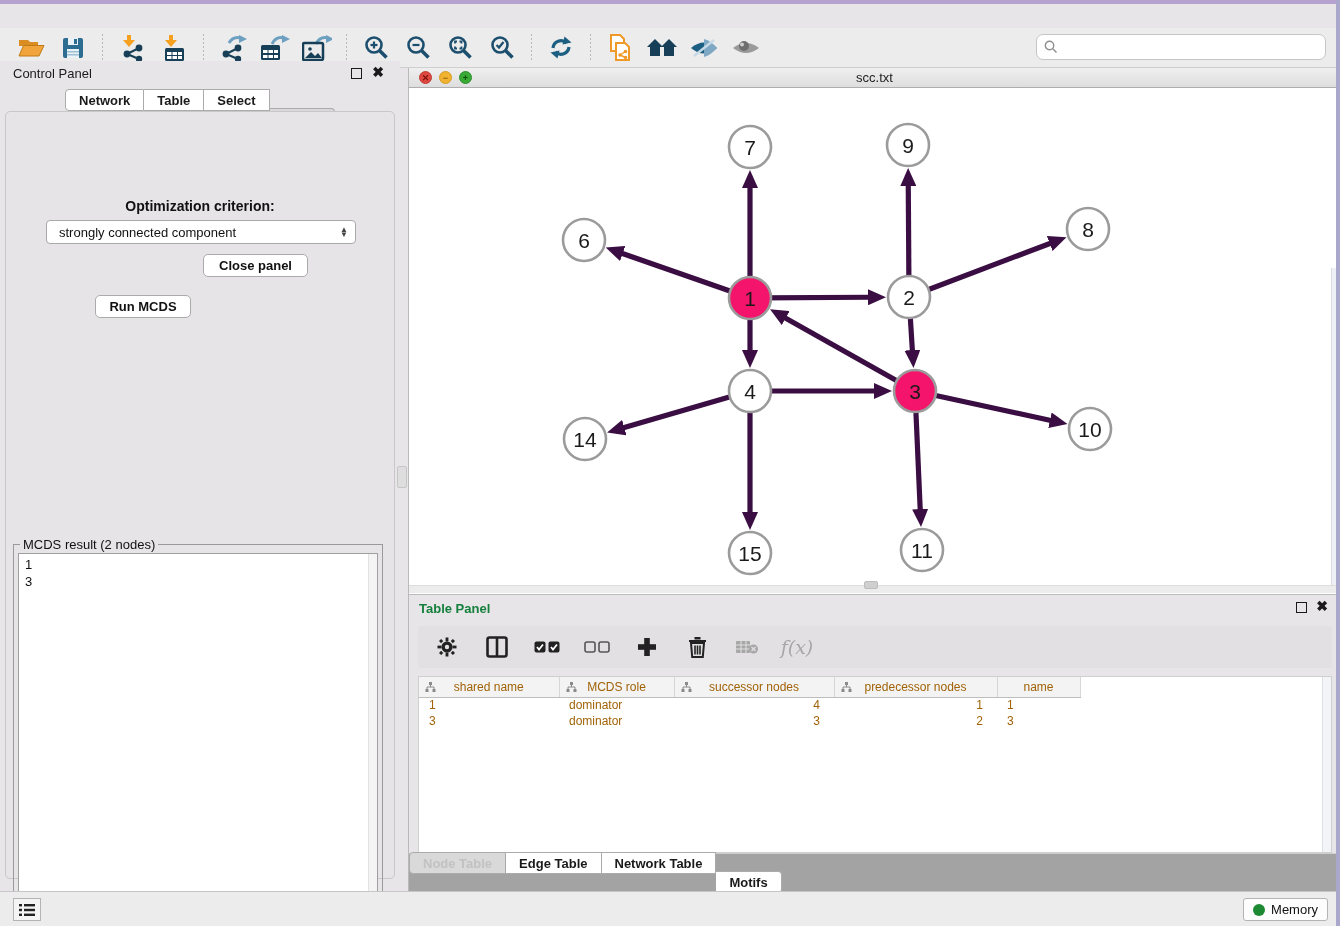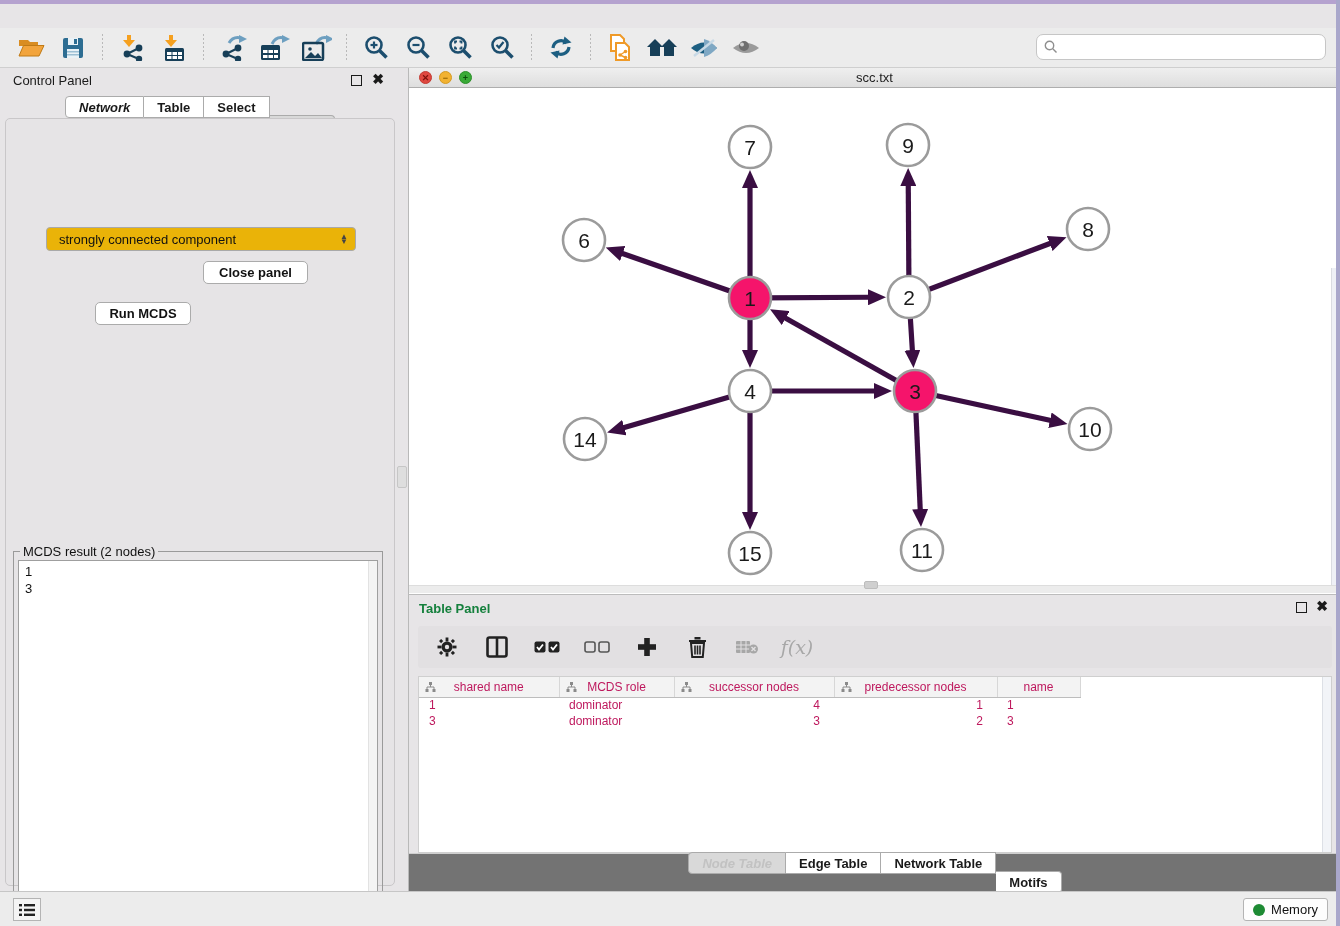--- a/index.html
+++ b/index.html
@@ -25,38 +25,38 @@
     margin:0 4px; border-radius:4px; }
   .tb-sep { width:1px; height:28px; margin:0 8px;
     background:repeating-linear-gradient(#b9b9b9 0 2px, transparent 2px 4px); }
   #search-wrap { position:absolute; right:14px; top:6px; width:290px; height:26px;
     border:1px solid #c6c6c6; border-radius:7px; background:#fff; display:flex; align-items:center; }
   #search-wrap svg { margin-left:7px; }
   #search-input { border:none; outline:none; flex:1; height:22px; font-size:13px;
     background:transparent; padding:0 6px; }
 
   
-  #control-panel { left:0; top:68px; width:400px; height:823px; background:#e7e5e7; }
+  #control-panel { left:0; top:61px; width:400px; height:823px; background:#e7e5e7; }
   #cp-header { position:relative; height:26px; }
   #cp-title { position:absolute; left:13px; top:5px; font-size:13px; color:#1a1a1a; }
   .panel-float { position:absolute; top:7px; width:11px; height:11px; border:1.5px solid #1a1a1a; }
   .panel-close { position:absolute; top:3px; font-size:14px; font-weight:bold; color:#1a1a1a; }
   #cp-tabs { position:absolute; left:0; top:28px; width:400px; display:flex; justify-content:center; }
   .seg-tab { height:22px; padding:0 13px; background:#fff; border:1px solid #ababab;
     border-left:none; font-size:13px; font-weight:bold; color:#1a1a1a;
     display:flex; align-items:center; }
-  .seg-tab:first-child { border-left:1px solid #ababab; border-radius:4px 0 0 4px;font-style:italic; }
+  .seg-tab:first-child { border-left:1px solid #ababab; border-radius:4px 0 0 4px; }
   .seg-tab:last-child { border-radius:0 4px 4px 0;margin-top:19px; }
   .seg-tab.selected { background:#d9d9d9; color:#c2c2c2; }
   #cp-body { position:absolute; left:5px; top:50px; width:390px; height:768px;
     background:#e6e4e6; border:1px solid #c9c7c9; border-radius:5px; }
   #opt-label { position:absolute; left:0; width:100%; top:86px; text-align:center;
     font-size:14px; font-weight:bold; color:#111; }
   #opt-select { position:absolute; left:40px; top:108px; width:310px; height:24px;
-    background:#eab308; border:1px solid #a9a9a9; border-radius:4px; display:flex; align-items:center; }
+    background:#ffffff; border:1px solid #a9a9a9; border-radius:4px; display:flex; align-items:center; }
   #opt-select-value { flex:1; font-size:13px; padding-left:12px; color:#111; }
   #opt-stepper { width:18px; display:flex; flex-direction:column; align-items:center;
     font-size:8px; line-height:5px; color:#444; padding-right:4px; }
   .cp-button { position:absolute; top:142px; height:23px; background:#fff;
     border:1px solid #ababab; border-radius:5px; font-size:13px; font-weight:bold; color:#111;
     display:flex; align-items:center; justify-content:center; }
   #run-btn { left:89px; width:96px;margin-top:41px; }
   #closepanel-btn { left:197px; width:105px; }
   #result-box { position:absolute; left:7px; top:432px; width:370px; height:372px;
     border:1px solid #9a9a9a; }
@@ -92,32 +92,32 @@
   #table-panel { left:408px; top:594px; width:932px; height:297px; background:#e7e5e7;
     border-left:1px solid #b9b9b9; border-top:1px solid #bcbcbc; }
   #tp-title { position:absolute; left:10px; top:6px; font-size:13px; color:#15803d;font-weight:bold; }
   #tp-toolbar { position:absolute; left:9px; top:31px; width:914px; height:42px;
     background:#e2e0e2; border-radius:3px; display:flex; align-items:center; padding-left:12px; }
   .tp-btn { width:34px; height:30px; display:flex; align-items:center; justify-content:center;
     margin-right:16px; }
   #fx-label { font-family:"DejaVu Serif", serif; font-style:italic; font-size:19px; color:#a7a7a7; }
   #tp-table-wrap { position:absolute; left:9px; top:81px; width:914px; height:177px;
     background:#fff; border:1px solid #cfcfcf; overflow:hidden; }
-  #tp-table { border-collapse:collapse; table-layout:fixed; font-size:12px; color:#be185d; }
+  #tp-table { border-collapse:collapse; table-layout:fixed; font-size:12px; color:#a16207; }
   #tp-table th { height:20px; background:#f3f3f3; border-bottom:1px solid #bdbdbd;
     border-right:1px solid #d7d7d7; font-weight:normal; font-size:12px; position:relative; }
   #tp-table th .th-label { display:inline-block; }
   #tp-table th svg { position:absolute; left:6px; top:5px; }
   #tp-table td { height:16px; border:none; padding:0 14px 0 10px; white-space:nowrap; }
   #tp-table td.right { text-align:right; }
   #tp-scroll { position:absolute; right:0; top:0; width:9px; height:100%;
     background:#f2f4f8; border-left:1px solid #dde0e6; }
   #tp-tabs-strip { position:absolute; left:0; bottom:0; width:932px; height:38px;
-    background:#737373; border-top:1px solid #cfcfcf; display:flex;
-    align-items:center; justify-content:center; }
+    background:#a3a3a3; border-top:1px solid #cfcfcf; display:flex;
+    align-items:center; justify-content:flex-start; }
   #tp-tabs { display:flex; }
 
   
   #status-bar { left:0; top:891px; width:1340px; height:35px; background:#ececec;
     border-top:1px solid #c6c6c6; }
   #list-btn { position:absolute; left:13px; top:6px; width:28px; height:23px; background:#f4f4f4;
     border:1px solid #b4b4b4; display:flex; align-items:center; justify-content:center; }
   #memory-btn { position:absolute; right:12px; top:6px; height:23px; background:#fdfdfd;
     border:1px solid #b4b4b4; border-radius:3px; display:flex; align-items:center;
     padding:0 9px; font-size:13px; color:#111; }
@@ -292,20 +292,21 @@
       <span class="panel-float" style="right:38px"></span>
       <span class="panel-close" style="right:16px">✖</span>
     </div>
     <div id="cp-tabs">
         <div class="seg-tab">Network</div>
         <div class="seg-tab">Table</div>
         <div class="seg-tab">Select</div>
         <div class="seg-tab selected">MCDS</div>
       </div>
     <div id="cp-body">
+      <div id="opt-label">Optimization criterion:</div>
       <div id="opt-select">
         <span id="opt-select-value">strongly connected component</span>
         <span id="opt-stepper">
             <span>▲</span>
             <span>▼</span>
           </span>
       </div>
       <div id="run-btn" class="cp-button">Run MCDS</div>
       <div id="closepanel-btn" class="cp-button">Close panel</div>
       <div id="result-box">

